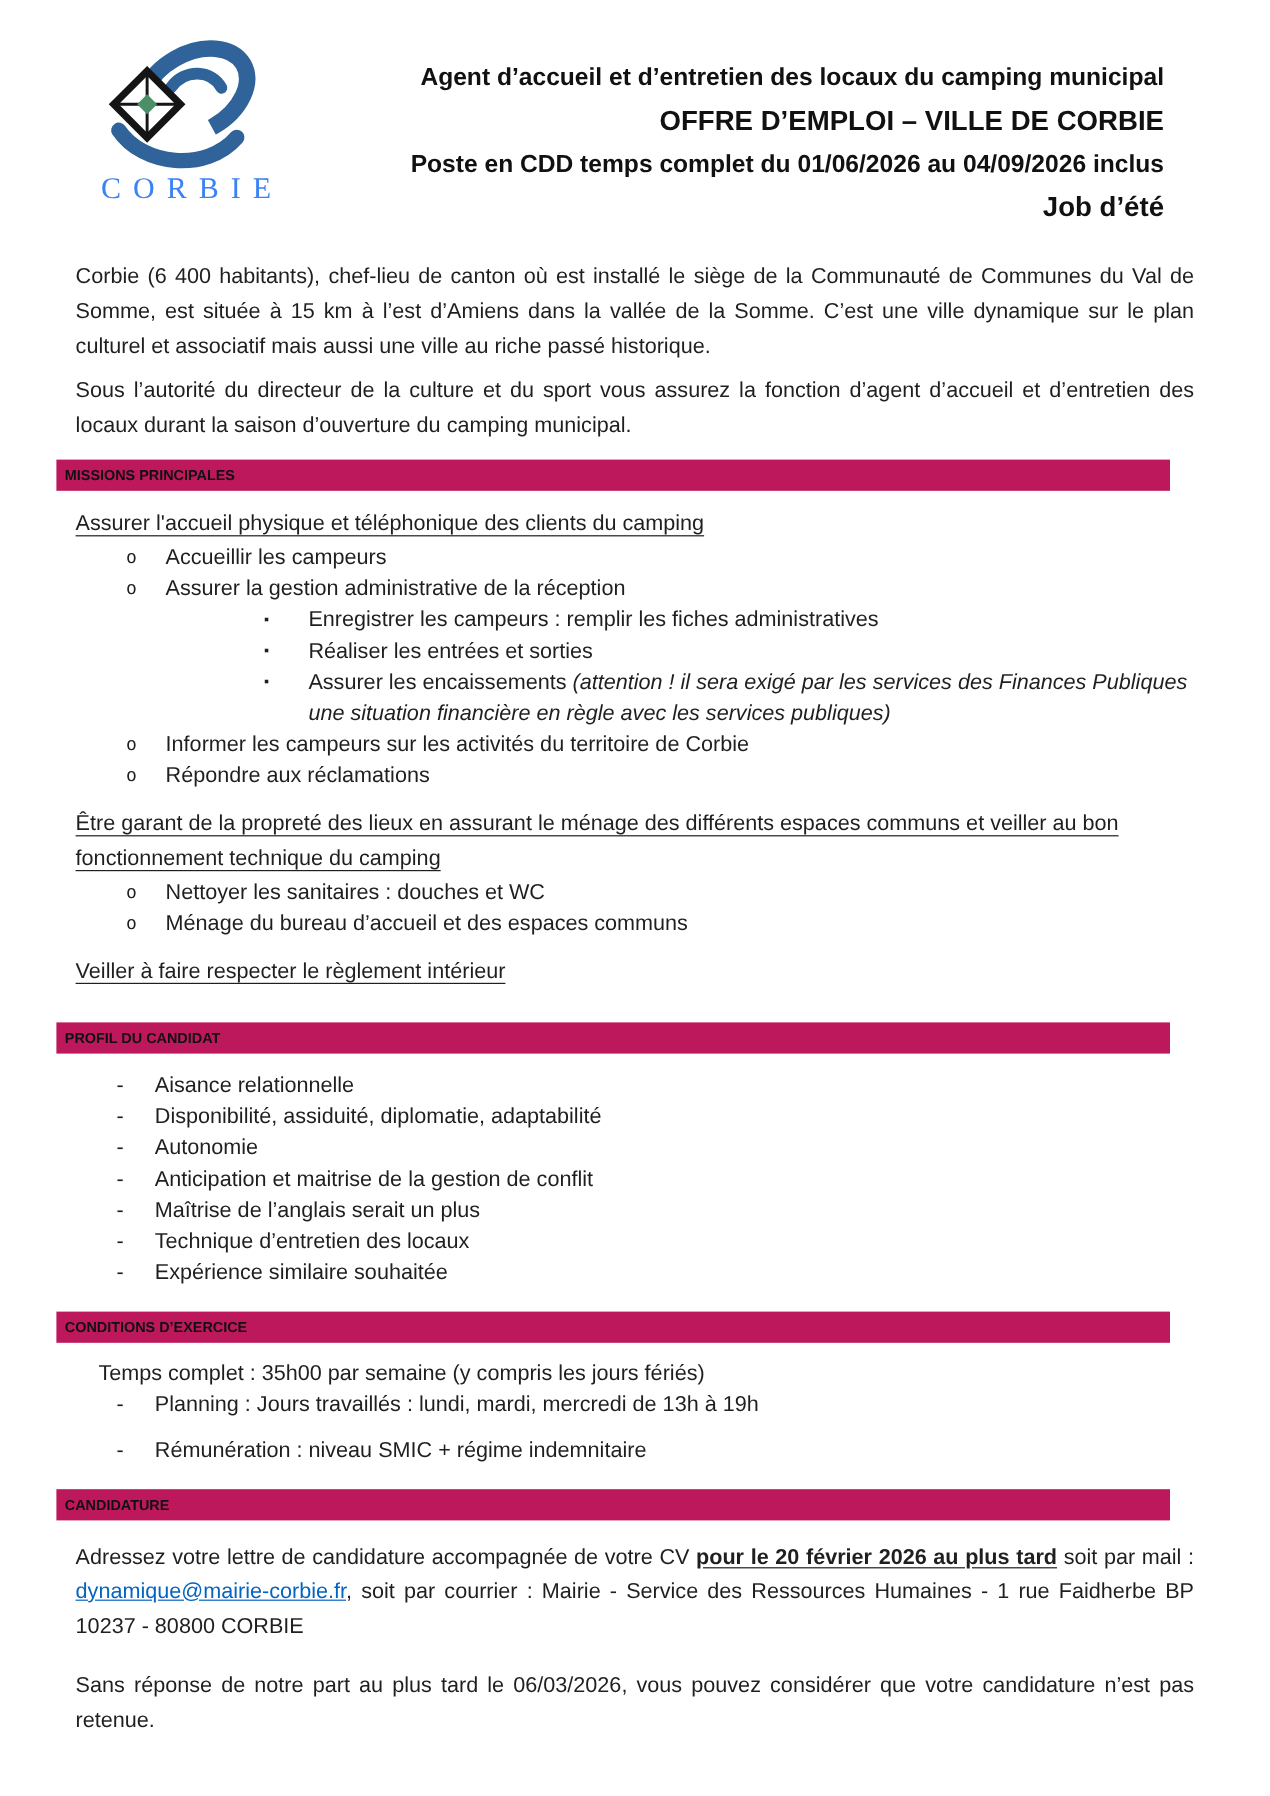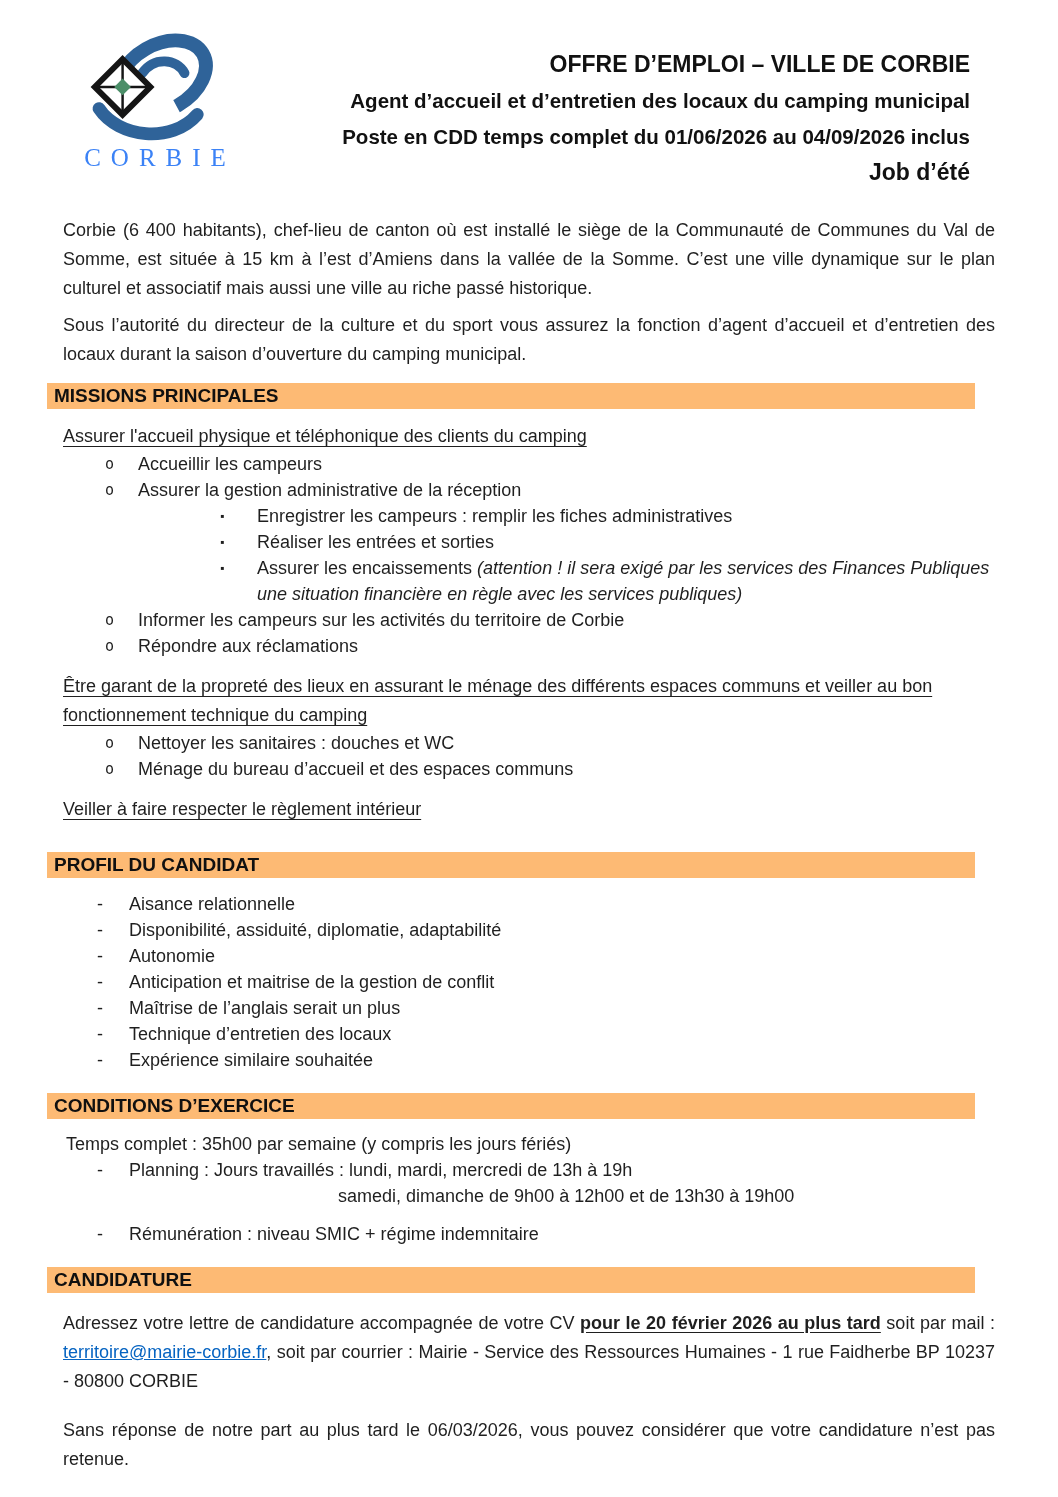--- a/index.html
+++ b/index.html
@@ -43,23 +43,23 @@
     margin: 0 63px;
     text-align: justify;
     font-size: 18px;
     line-height: 29px;
   }
   .para.first { margin-top: 22px; }
   .para.second { margin-top: 8px; }
 
   .section-bar {
     margin: 14px 83px 0 47px;
-    background: #fdba74;
+    background: #be185d;
     font-weight: bold;
-    font-size: 19px;
+    font-size: 12px;
     line-height: 26px;
     padding: 0 0 0 7px;
     color: #101010;
   }
 
   .content { margin: 0 63px; font-size: 18px; }
 
   .u-head {
     margin-top: 13px;
     line-height: 29px;
@@ -70,21 +70,21 @@
   .li .li-text { flex: 1; }
   .li-c { margin-left: 42px; }
   .mk-c { width: 33px; flex-shrink: 0; font-family: "DejaVu Sans Mono", monospace; font-size: 15px; line-height: 26px; }
   .li-s { margin-left: 157px; }
   .mk-s { width: 37px; flex-shrink: 0; font-size: 12px; line-height: 26px; }
   .li-d { margin-left: 34px; }
   .mk-d { width: 32px; flex-shrink: 0; line-height: 26px; }
   .it { font-style: italic; }
 
   .gap-top { margin-top: 13px; }
-  .cond-intro { margin-top: 12px; margin-left: 3px; line-height: 26px; }
+  .cond-intro { margin-top: 12px; margin-left: 19px; line-height: 26px; }
   .cont-a { margin-left: 275px; line-height: 26px; }
   .cont-b { margin-left: 144px; line-height: 26px; }
   .rem-item { margin-top: 12px; }
 
   .cand-p { margin: 16px 63px 0; text-align: justify; font-size: 18px; line-height: 29px; }
   .final-p { margin-top: 20px; }
   .bold-u { font-weight: bold; text-decoration: underline; text-underline-offset: 3px; }
   a.email-link { color: #0563c1; text-decoration: underline; cursor: pointer; }
 </style>
 </head>
@@ -102,22 +102,22 @@
         <path d="M 60 48 C 72 31, 95 33, 103 48" fill="none" stroke="#2f6399" stroke-width="10" stroke-linecap="round"></path>
         <g transform="rotate(45 40 62)">
           <rect x="20" y="42" width="40" height="40" fill="#ffffff" stroke="#151515" stroke-width="6"></rect>
           <path d="M 20 42 L 60 82 M 60 42 L 20 82" stroke="#151515" stroke-width="2.5"></path>
           <rect x="34" y="56" width="12" height="12" fill="#4b8e68"></rect>
         </g>
       </svg>
       <div class="logo-wordmark">CORBIE</div>
     </div>
     <div class="title-block">
+      <div class="t-line t-med">Agent d’accueil et d’entretien des locaux du camping municipal</div>
       <div class="t-line t-large">OFFRE D’EMPLOI – VILLE DE CORBIE</div>
-      <div class="t-line t-med">Agent d’accueil et d’entretien des locaux du camping municipal</div>
       <div class="t-line t-med">Poste en CDD temps complet du 01/06/2026 au 04/09/2026 inclus</div>
       <div class="t-line t-large">Job d’été</div>
     </div>
   </header>
 
   <p class="para first">Corbie (6 400 habitants), chef-lieu de canton où est installé le siège de la Communauté de Communes du Val de Somme, est située à 15 km à l’est d’Amiens dans la vallée de la Somme. C’est une ville dynamique sur le plan culturel et associatif mais aussi une ville au riche passé historique.</p>
   <p class="para second">Sous l’autorité du directeur de la culture et du sport vous assurez la fonction d’agent d’accueil et d’entretien des locaux durant la saison d’ouverture du camping municipal.</p>
 
   <div class="section-bar">MISSIONS PRINCIPALES</div>
 
@@ -203,26 +203,25 @@
   </div>
 
   <div class="section-bar" style="margin-top:20px">CONDITIONS D’EXERCICE</div>
 
   <div class="content">
     <div class="cond-intro">Temps complet : 35h00 par semaine (y compris les jours fériés)</div>
     <div class="li li-d">
       <span class="mk-d">-</span>
       <div class="li-text">Planning : Jours travaillés : lundi, mardi, mercredi de 13h à 19h</div>
     </div>
-    <div class="cont-a">samedi, dimanche de 9h00 à 12h00 et de 13h30 à 19h00</div>
     <div class="li li-d rem-item">
       <span class="mk-d">-</span>
       <div class="li-text">Rémunération : niveau SMIC + régime indemnitaire</div>
     </div>
   </div>
 
   <div class="section-bar" style="margin-top:20px">CANDIDATURE</div>
 
-  <p class="cand-p"><span>Adressez votre lettre de candidature accompagnée de votre CV </span><span class="bold-u">pour le 20 février 2026 au plus tard</span><span> soit par mail : </span><a class="email-link" href="#">territoire@mairie-corbie.fr</a><span>, soit par courrier : Mairie - Service des Ressources Humaines - 1 rue Faidherbe BP 10237 - 80800 CORBIE</span></p>
+  <p class="cand-p"><span>Adressez votre lettre de candidature accompagnée de votre CV </span><span class="bold-u">pour le 20 février 2026 au plus tard</span><span> soit par mail : </span><a class="email-link" href="#">dynamique@mairie-corbie.fr</a><span>, soit par courrier : Mairie - Service des Ressources Humaines - 1 rue Faidherbe BP 10237 - 80800 CORBIE</span></p>
 
   <p class="cand-p final-p">Sans réponse de notre part au plus tard le 06/03/2026, vous pouvez considérer que votre candidature n’est pas retenue.</p>
 
 </div>
 
 </body></html>

